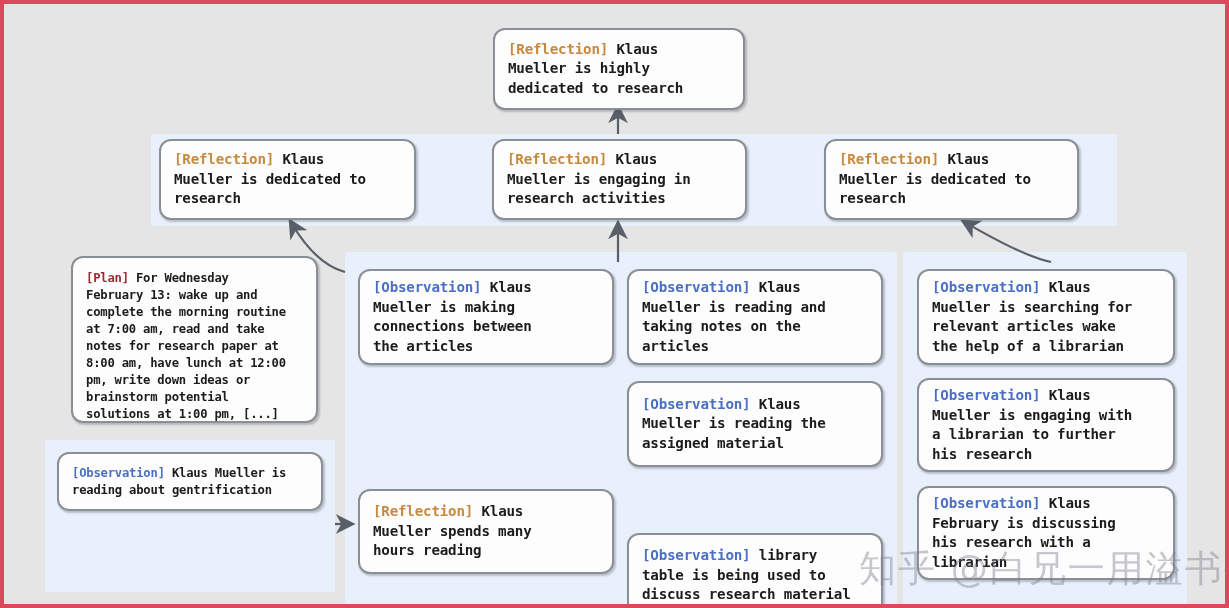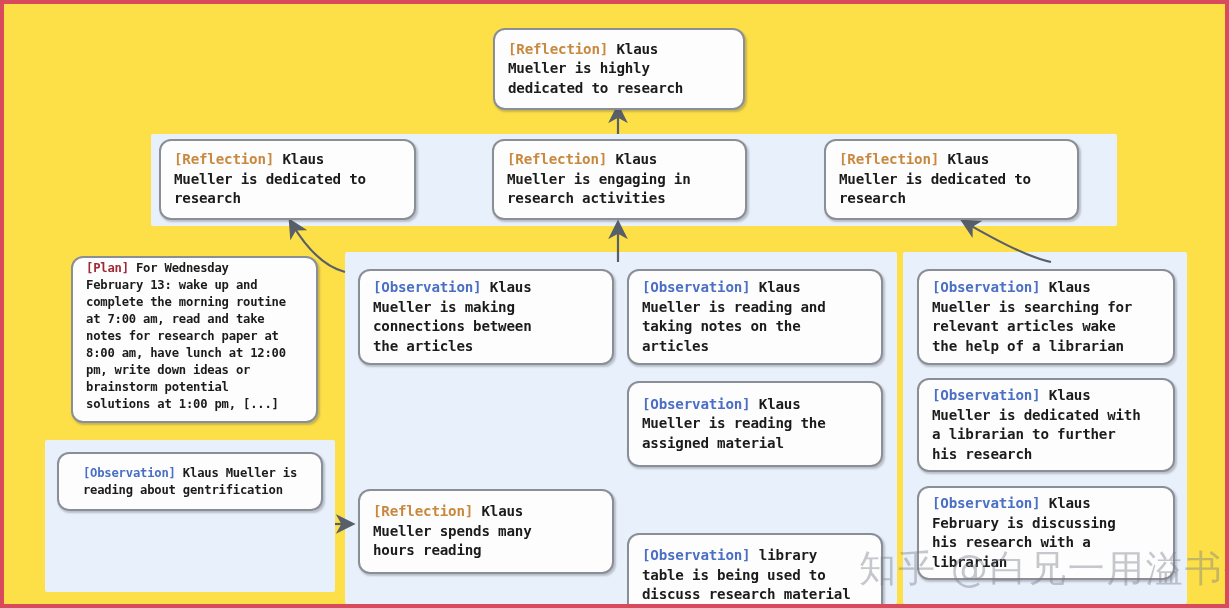--- a/index.html
+++ b/index.html
@@ -1,19 +1,19 @@
 <!DOCTYPE html>
 <html><head>
 <meta charset="utf-8">
 <style>
   html,body{margin:0;padding:0;background:#ffffff;}
   #root{
     position:relative;
     width:1229px;height:608px;
-    background:#fde047;
+    background:#e5e5e5;
     border:4px solid #d94a5c;
     box-sizing:border-box;
     overflow:hidden;
     font-family:"DejaVu Sans Mono","Liberation Mono",monospace;
   }
   .panel{position:absolute;background:#e8f0fb;border-radius:2px;}
   .node{
     position:absolute;
     background:#fdfdfd;
     border:2.5px solid #8a8f96;
@@ -94,33 +94,33 @@
 Mueller is engaging in
 research activities</span></p>
   </div>
 
   <div class="node" style="left:820px;top:135px;width:255px;height:81px;">
     <p><span class="tag tag-reflection">[Reflection]</span><span> Klaus
 Mueller is dedicated to
 research</span></p>
   </div>
 
-  <div class="node small" style="left:67px;top:252px;width:247px;height:167px;align-items:flex-end;padding-top:12px;">
+  <div class="node small" style="left:67px;top:252px;width:247px;height:167px;align-items:flex-start;padding-top:12px;">
     <p><span class="tag tag-plan">[Plan]</span><span> For Wednesday
 February 13: wake up and
 complete the morning routine
 at 7:00 am, read and take
 notes for research paper at
 8:00 am, have lunch at 12:00
 pm, write down ideas or
 brainstorm potential
 solutions at 1:00 pm, [...]</span></p>
   </div>
 
-  <div class="node small" style="left:53px;top:448px;width:266px;height:59px;justify-content:center;">
+  <div class="node small" style="left:53px;top:448px;width:266px;height:59px;">
     <p><span class="tag tag-observation">[Observation]</span><span> Klaus Mueller is
 reading about gentrification</span></p>
   </div>
 
 
   <div class="node" style="left:354px;top:265px;width:256px;height:96px;">
     <p><span class="tag tag-observation">[Observation]</span><span> Klaus
 Mueller is making
 connections between
 the articles</span></p>
@@ -154,21 +154,21 @@
 
   <div class="node" style="left:913px;top:265px;width:258px;height:96px;">
     <p><span class="tag tag-observation">[Observation]</span><span> Klaus
 Mueller is searching for
 relevant articles wake
 the help of a librarian</span></p>
   </div>
 
   <div class="node" style="left:913px;top:374px;width:258px;height:94px;">
     <p><span class="tag tag-observation">[Observation]</span><span> Klaus
-Mueller is dedicated with
+Mueller is engaging with
 a librarian to further
 his research</span></p>
   </div>
 
   <div class="node" style="left:913px;top:482px;width:258px;height:94px;">
     <p><span class="tag tag-observation">[Observation]</span><span> Klaus
 February is discussing
 his research with a
 librarian</span></p>
   </div>

